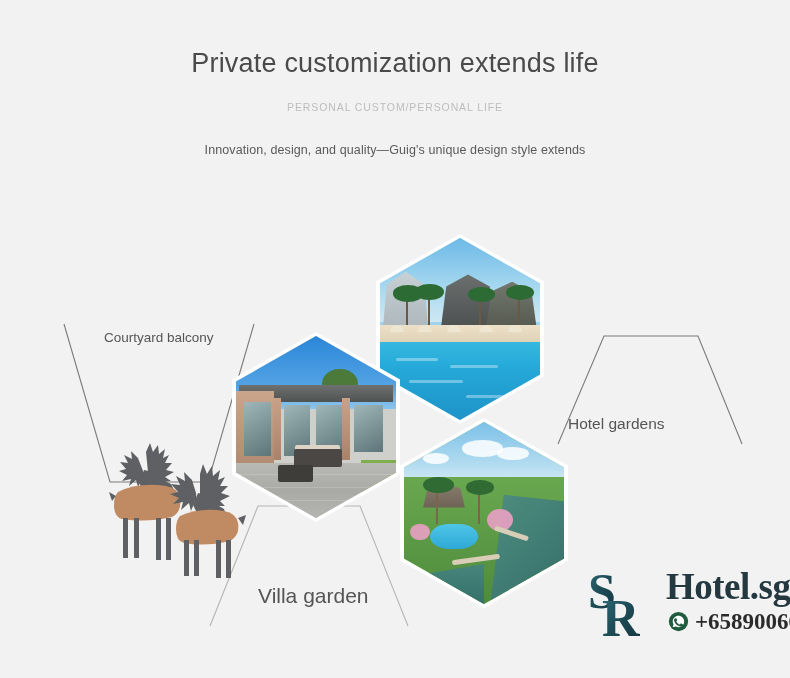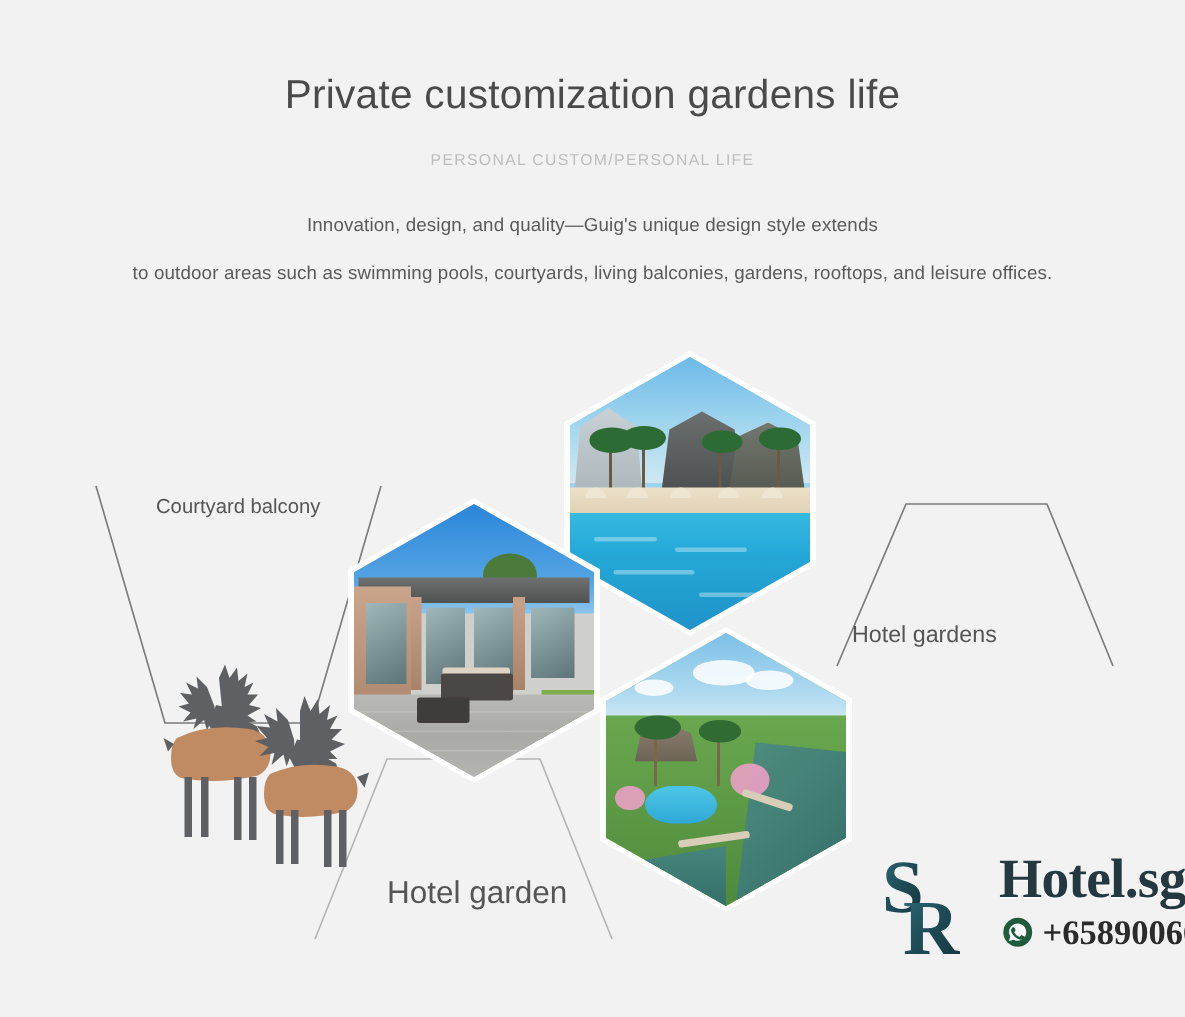--- a/index.html
+++ b/index.html
@@ -147,24 +147,23 @@
   .logo-phone {
     font-family: "Liberation Serif", serif;
     font-size: 23px; font-weight: 700; color: #2b2b2b;
     margin-left: 6px; line-height: 1;
   }
 </style>
 </head>
 <body>
 
 <div class="header">
-  <h1 class="page-title">Private customization gardens life</h1>
+  <h1 class="page-title">Private customization extends life</h1>
   <div class="page-subtitle">PERSONAL CUSTOM/PERSONAL LIFE</div>
   <p class="desc-line desc-1">Innovation, design, and quality—Guig's unique design style extends</p>
-  <p class="desc-line desc-2">to outdoor areas such as swimming pools, courtyards, living balconies, gardens, rooftops, and leisure offices.</p>
 </div>
 
 <div class="stage">
 
   <div class="hex-outline" style="left:58px; top:88px;">
     <svg width="200" height="180" viewBox="0 0 200 180">
       <polyline points="6,14 52,172 150,172 196,14" fill="none" stroke="#7b7b7b" stroke-width="1.1"></polyline>
     </svg>
   </div>
 
@@ -254,21 +253,21 @@
         <div class="iv-blossom" style="left:52%; top:48%; width:16%; height:12%;"></div>
         <div class="iv-blossom" style="left:4%; top:56%; width:12%; height:9%;"></div>
         <div class="iv-path" style="left:56%; top:60%; width:22%; height:3%; transform:rotate(18deg);"></div>
         <div class="iv-path" style="left:30%; top:74%; width:30%; height:3%; transform:rotate(-8deg);"></div>
       </div>
     </div>
   </div>
 
   <div class="hex-label label-courtyard" style="left:104px; top:108px;">Courtyard balcony</div>
   <div class="hex-label label-hotel" style="left:568px; top:193px;">Hotel gardens</div>
-  <div class="hex-label label-villa" style="left:258px; top:362px;">Hotel garden</div>
+  <div class="hex-label label-villa" style="left:258px; top:362px;">Villa garden</div>
 
   <div class="deer-group" style="left:104px; top:214px;">
     <div class="deer">
       <svg width="150" height="130" viewBox="0 0 150 130">
 
         <g fill="#5e6063">
           <path d="M42 16 l4 -9 3 9 5 -7 1 9 6 -5 -2 9 6 -3 -4 8 7 0 -6 7 8 2 -9 5 6 4 -10 1 2 6 -8 -3 -6 -3z"></path>
           <path d="M34 22 l-7 -7 1 8 -8 -4 4 8 -8 -1 6 7 -7 2 8 4 -5 6 9 -2 -2 7 7 -6 2 7 4 -9 2 5 -1 -12z"></path>
         </g>
 

